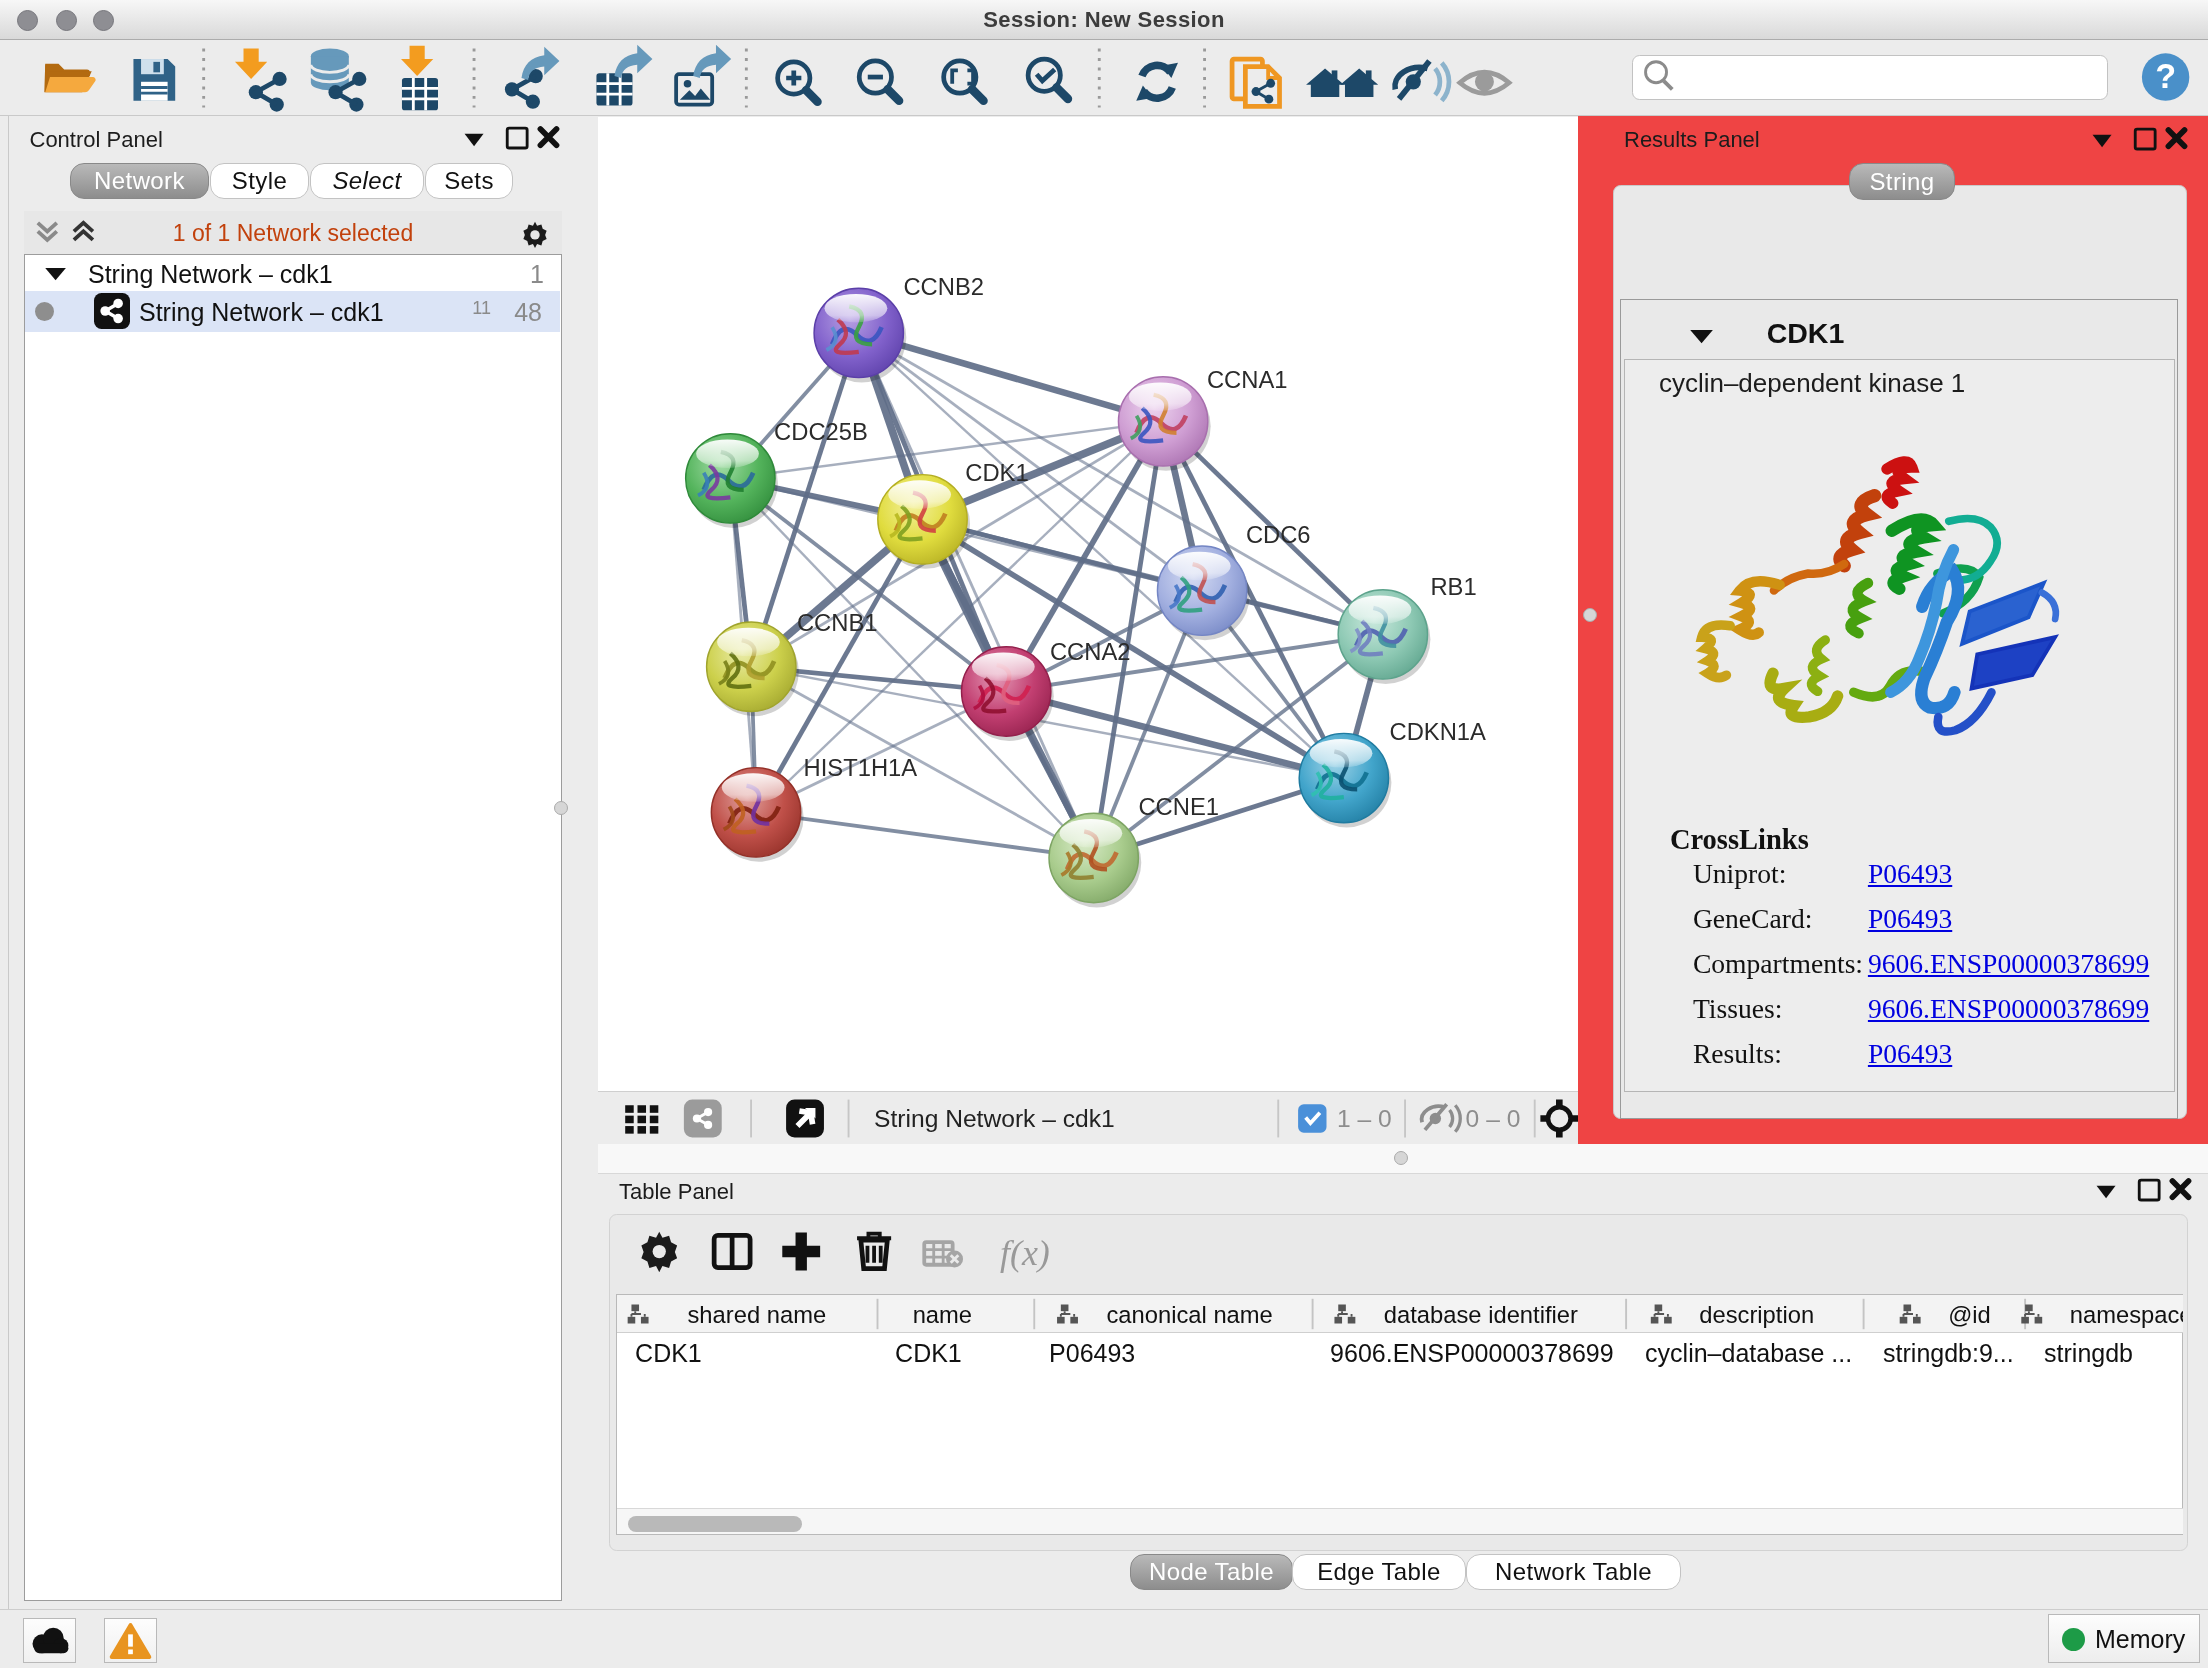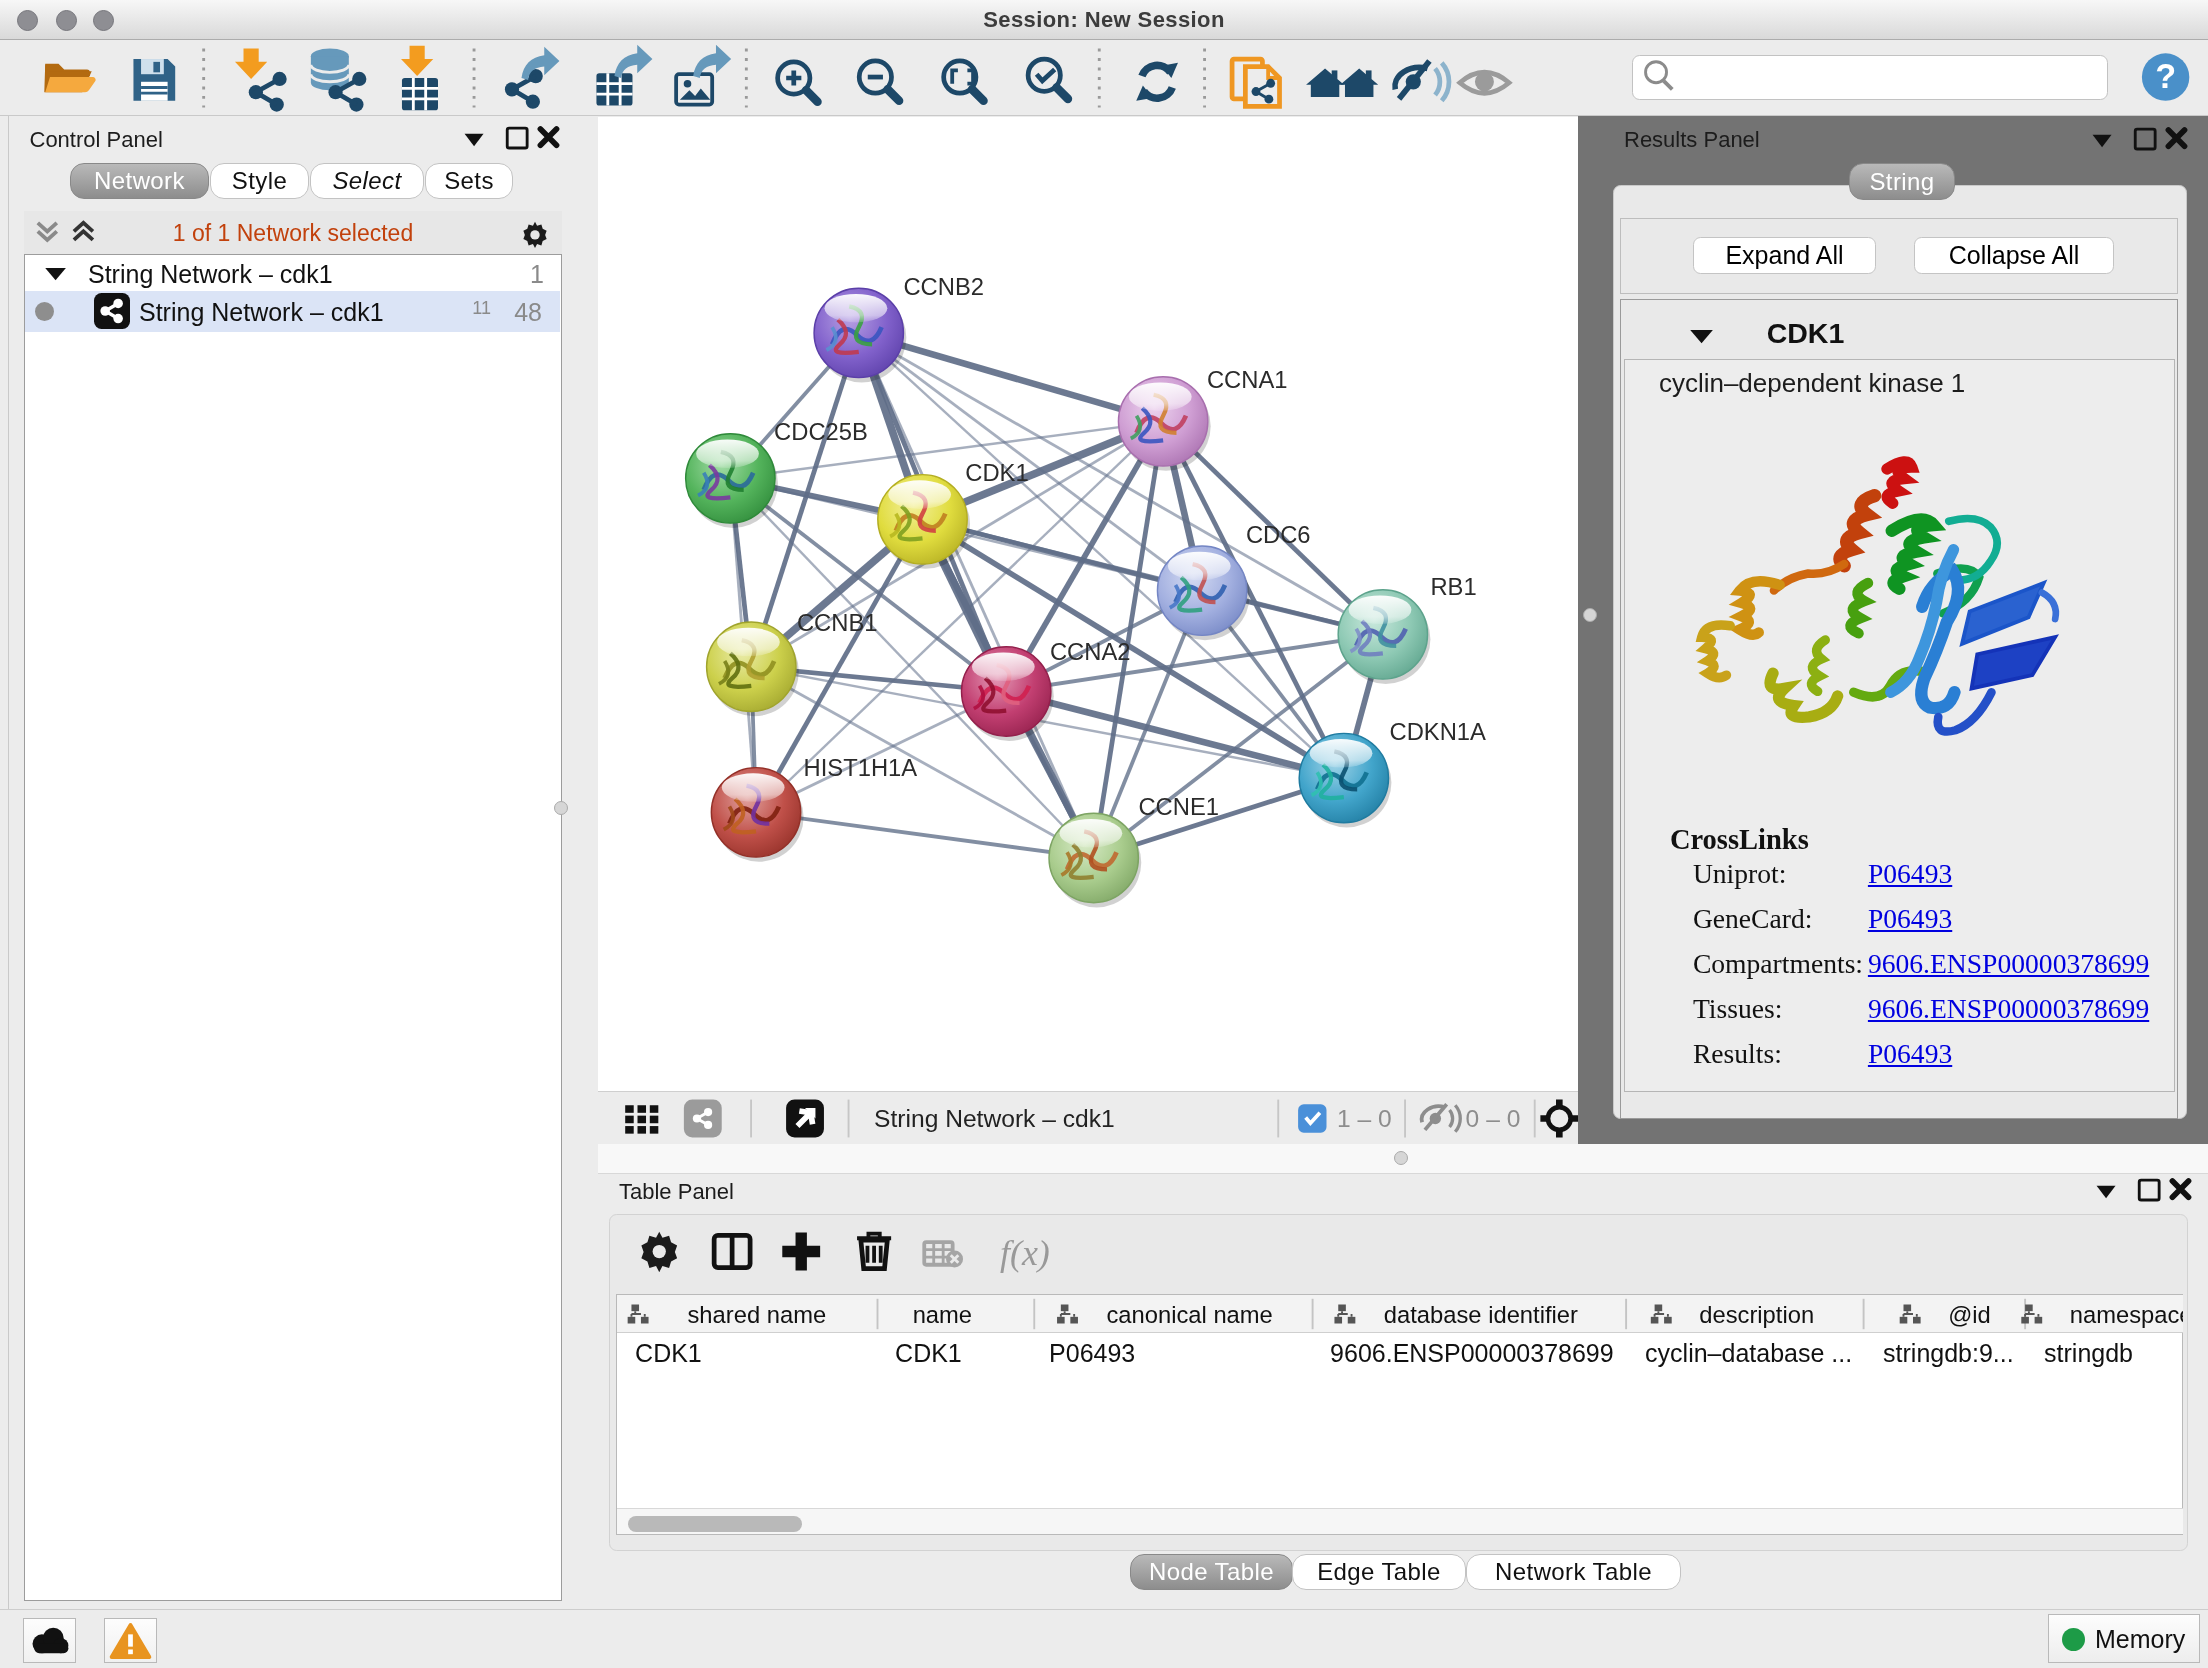--- a/index.html
+++ b/index.html
@@ -26,21 +26,21 @@
 .tabsel { background:linear-gradient(#b9b9b9,#8d8d8d); color:#fff; border:1px solid #898989; }
 
 #cp { position:absolute; left:0; top:116px; width:571px; height:1493px; background:#ececec; }
 #cplist { position:absolute; left:24px; top:138px; width:538px; height:1347px;
   background:#fff; border:1.9px solid #9c9c9c; }
 
 #canvas { position:absolute; left:598px; top:117px; width:980px; height:974px; background:#fff; }
 #canvastb { position:absolute; left:598px; top:1091px; width:980px; height:53px;
   background:#ececec; border-top:1px solid #cfcfcf; }
 
-#results { position:absolute; left:1578px; top:116px; width:631px; height:1029px; background:#737373; }
+#results { position:absolute; left:1578px; top:116px; width:631px; height:1029px; background:#ef4444; }
 
 #hsplit { position:absolute; left:598px; top:1144px; width:1610px; height:30px;
   background:#f8f8f8; border-bottom:1px solid #d8d8d8; }
 
 #tablepanel { position:absolute; left:598px; top:1175px; width:1610px; height:435px; background:#ececec; }
 
 #statusbar { position:absolute; left:0; top:1609px; width:2208px; height:59px;
   background:#ececec; border-top:1px solid #cdcdcd; }
 .sbtn { position:absolute; top:7.6px; width:53px; height:45px; background:linear-gradient(#fdfdfd,#f0f0f0);
   border:1px solid #b9b9b9; }
@@ -541,24 +541,20 @@
 </div>
 <div id="results">
   <div class="abs ptitle" style="left:46px; top:11.4px;">Results Panel</div>
   <svg class="abs" style="left:507px; top:10.5px;" width="109" height="27" viewBox="0 0 115 28">
     <path d="M8,8 l20,0 -10,13 z" fill="#111"></path>
     <rect x="53" y="2" width="21" height="21" fill="none" stroke="#111" stroke-width="3" rx="2"></rect>
     <path d="M88,3 l17,17 M105,3 l-17,17" stroke="#111" stroke-width="6" stroke-linecap="round"></path>
   </svg>
   <div class="abs" style="left:35px; top:69px; width:574px; height:934px; background:#e9e9e9; border:1px solid #c9c9c9; border-radius:7.6px;"></div>
   <div class="tab tabsel" style="left:271px; top:47px; width:106px; height:37px; line-height:35px;">String</div>
-  <div class="abs" style="left:42px; top:102px; width:558px; height:76px; border:1px solid #bdbdbd; background:#e9e9e9;">
-    <div class="abs" style="left:72px; top:18px; width:183px; height:37px; background:#fff; border:1px solid #c4c4c4; border-radius:7.6px; text-align:center; font-size:25px; line-height:35px;">Expand All</div>
-    <div class="abs" style="left:293px; top:18px; width:200px; height:37px; background:#fff; border:1px solid #c4c4c4; border-radius:7.6px; text-align:center; font-size:25px; line-height:35px;">Collapse All</div>
-  </div>
   <div class="abs" style="left:42px; top:183px; width:558px; height:820px; border:1px solid #9a9a9a; background:#e9e9e9;">
     <svg class="abs" style="left:68px; top:28.5px;" width="27" height="17" viewBox="0 0 28 18">
         <path d="M1,1 h24 l-12,14 z" fill="#111"></path>
       </svg>
     <div class="abs" style="left:0px; top:17px; width:369px; text-align:center; font-size:28.5px; font-weight:bold; color:#111;">CDK1</div>
     <div class="abs" style="left:2.9px; top:59px; width:551px; height:733px; background:#ededed; border:1px solid #b5b5b5;">
       <div class="abs" style="left:34px; top:7.6px; font-size:26px; color:#1c1c1c;">cyclin–dependent kinase 1</div>
       <svg class="abs" style="left:48px; top:90px;" width="409" height="323" viewBox="0 0 430 340">
         <g fill="none" stroke-linecap="round">
           <path d="M225,20 q22,-14 26,-2 q-24,0 -8,12 q-22,2 -6,13 q-20,4 -6,13" stroke="#cc1111" stroke-width="12"></path>

